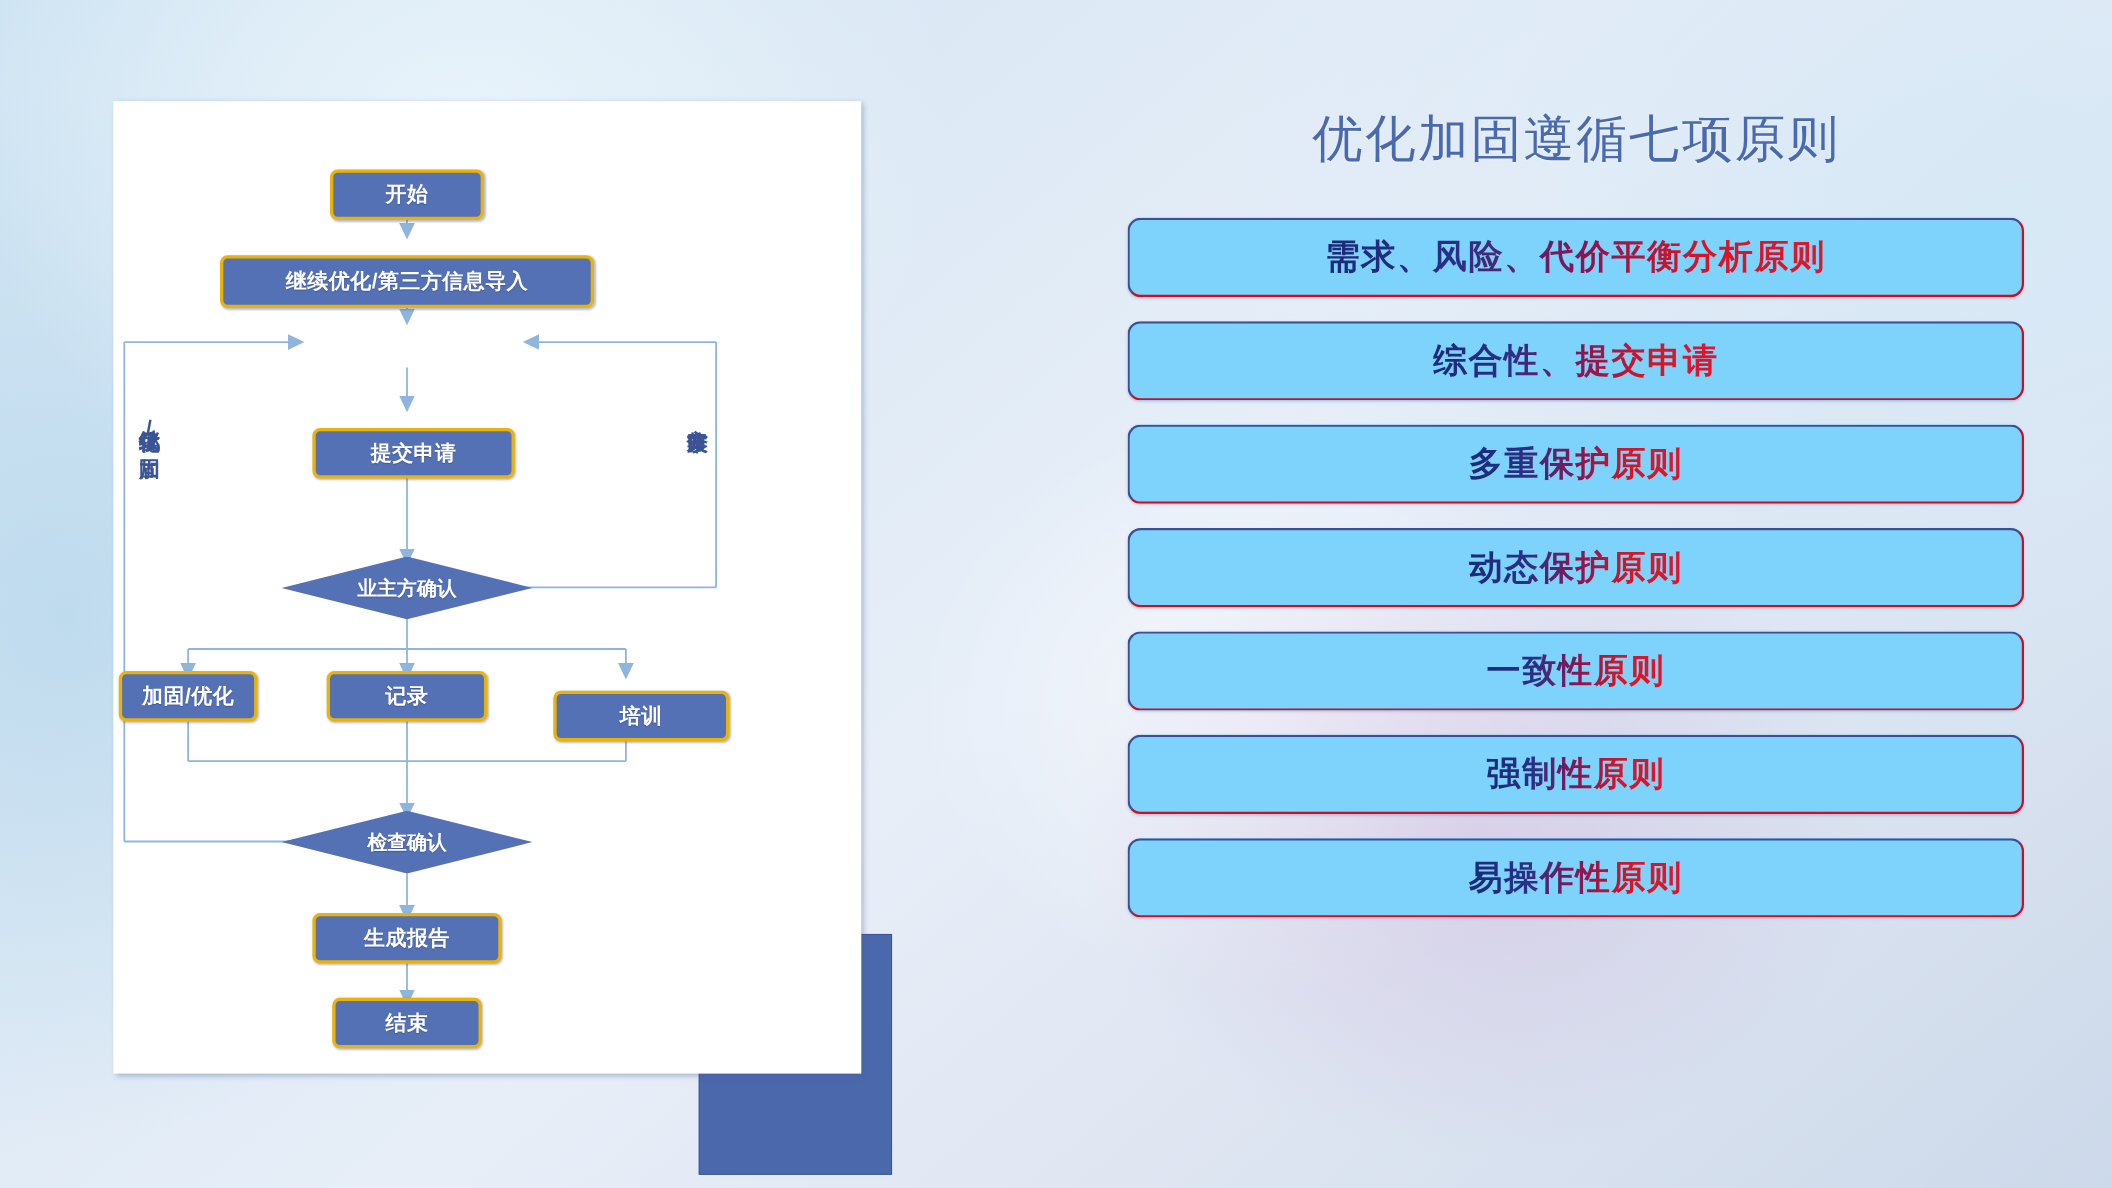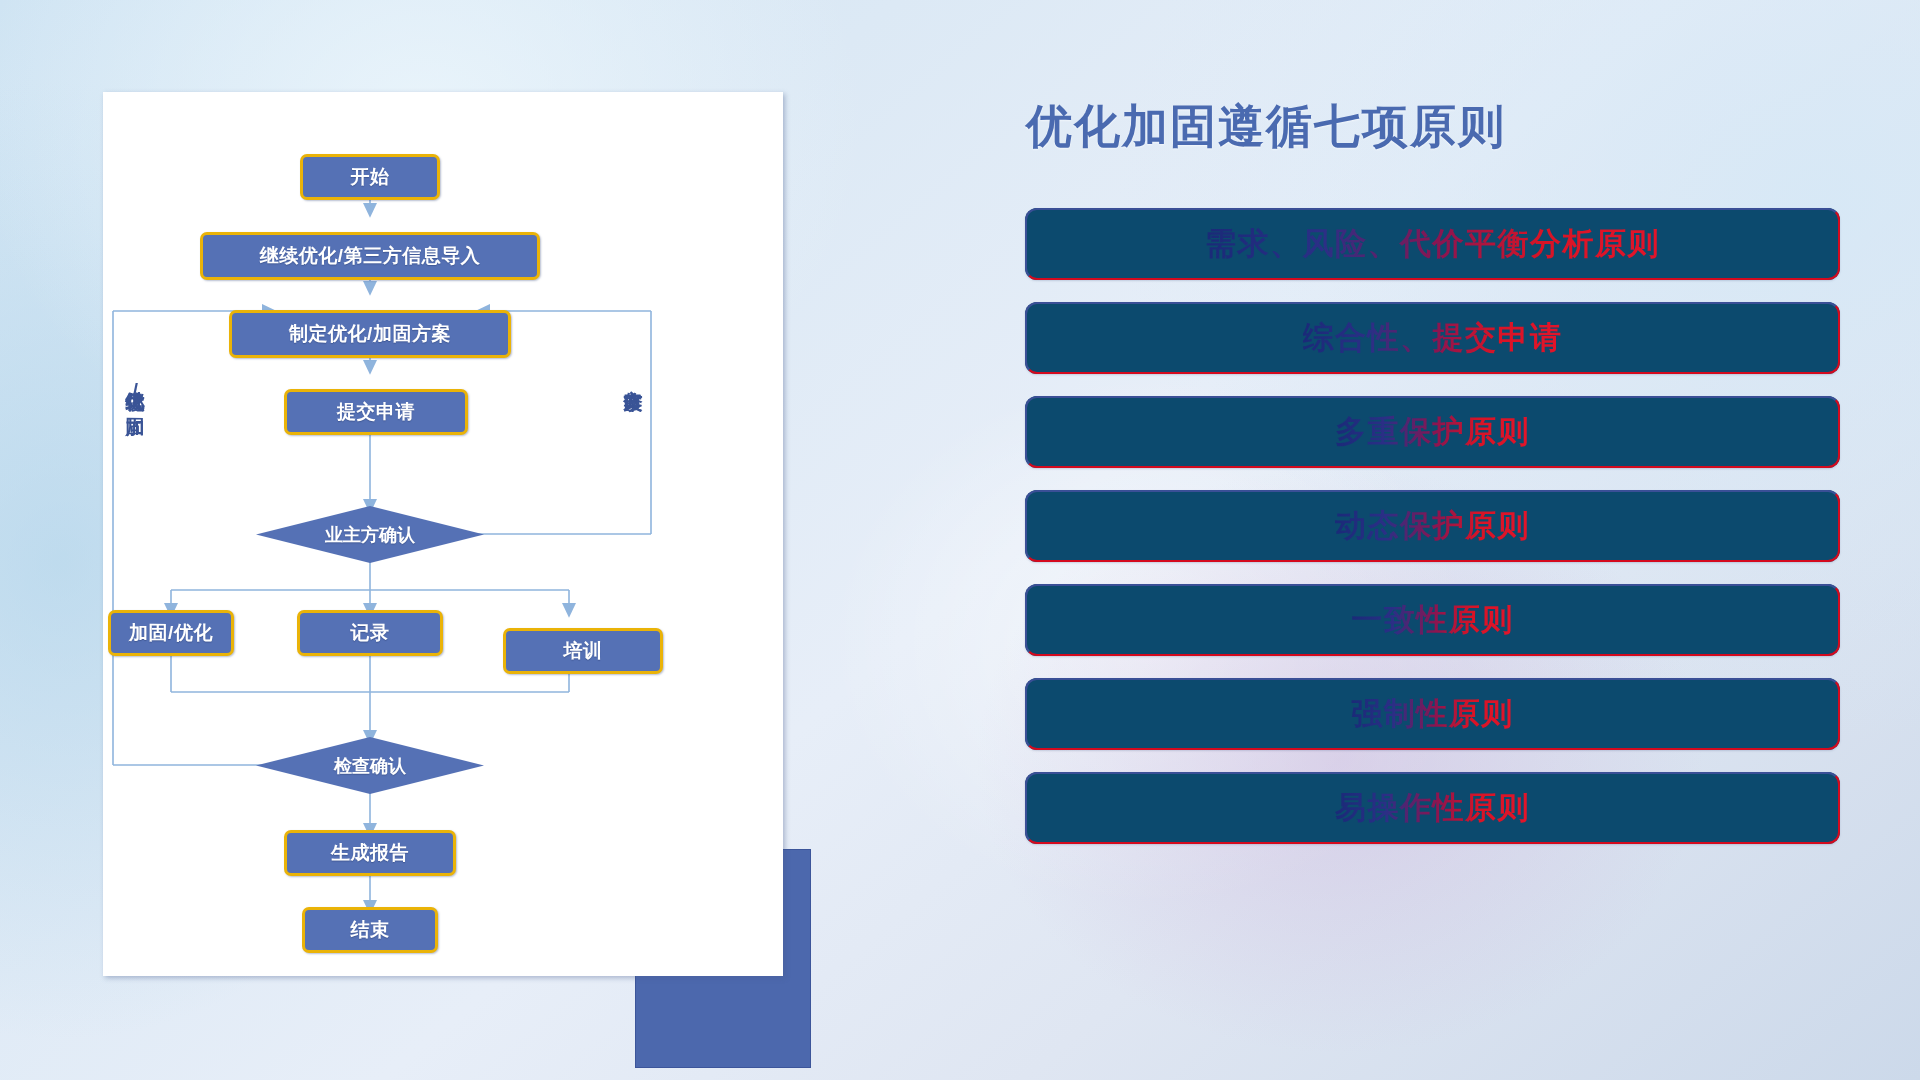--- a/index.html
+++ b/index.html
@@ -45,28 +45,28 @@
   }
   .vlabel {
     position:absolute; writing-mode:vertical-rl; text-orientation:upright;
     color:#3a5496; font-size:19px; font-weight:bold; line-height:1.05;
     letter-spacing:1px;
   }
 
   
   #right-panel { position:absolute; left:1020px; top:96px; width:820px; }
   #panel-title {
-    font-size:46px; font-weight:bold; color:#4a6ab0; letter-spacing:2px;
-    margin:0 0 50px 0; padding-left:6px;
+    font-size:46px; font-weight:normal; color:#4a6ab0; letter-spacing:2px;
+    text-align:center; margin:0 0 40px 0; padding-left:6px;
     text-shadow:0 1px 2px rgba(255,255,255,.6);
   }
   #card-list { display:flex; flex-direction:column; gap:22px; padding-left:5px; }
   .pcard {
     position:relative; height:72px; border-radius:12px;
-    background:#0c4a6e;
+    background:#7dd3fc;
     display:flex; align-items:center; justify-content:center;
     box-shadow:0 1px 2px rgba(90,110,150,.25);
   }
   .pcard::before{
     content:""; position:absolute; inset:0; border-radius:12px;
     border:2px solid transparent;
     border-top-color:#3a4f96; border-left-color:#3a4f96;
     pointer-events:none;
   }
   .pcard::after{
@@ -136,23 +136,20 @@
     </svg>
 
     <div class="node" style="left:197px;top:62px;width:140px;height:46px;">
       <span>开始</span>
     </div>
 
     <div class="node" style="left:97px;top:140px;width:340px;height:48px;">
       <span>继续优化/第三方信息导入</span>
     </div>
 
-    <div class="node" style="left:126px;top:218px;width:282px;height:48px;">
-      <span>制定优化/加固方案</span>
-    </div>
 
     <div class="node" style="left:181px;top:297px;width:184px;height:46px;">
       <span>提交申请</span>
     </div>
 
     <div class="diamond" style="left:153px;top:414px;width:228px;height:57px;">
       <span>业主方确认</span>
     </div>
 
     <div class="node" style="left:5px;top:518px;width:126px;height:46px;">

